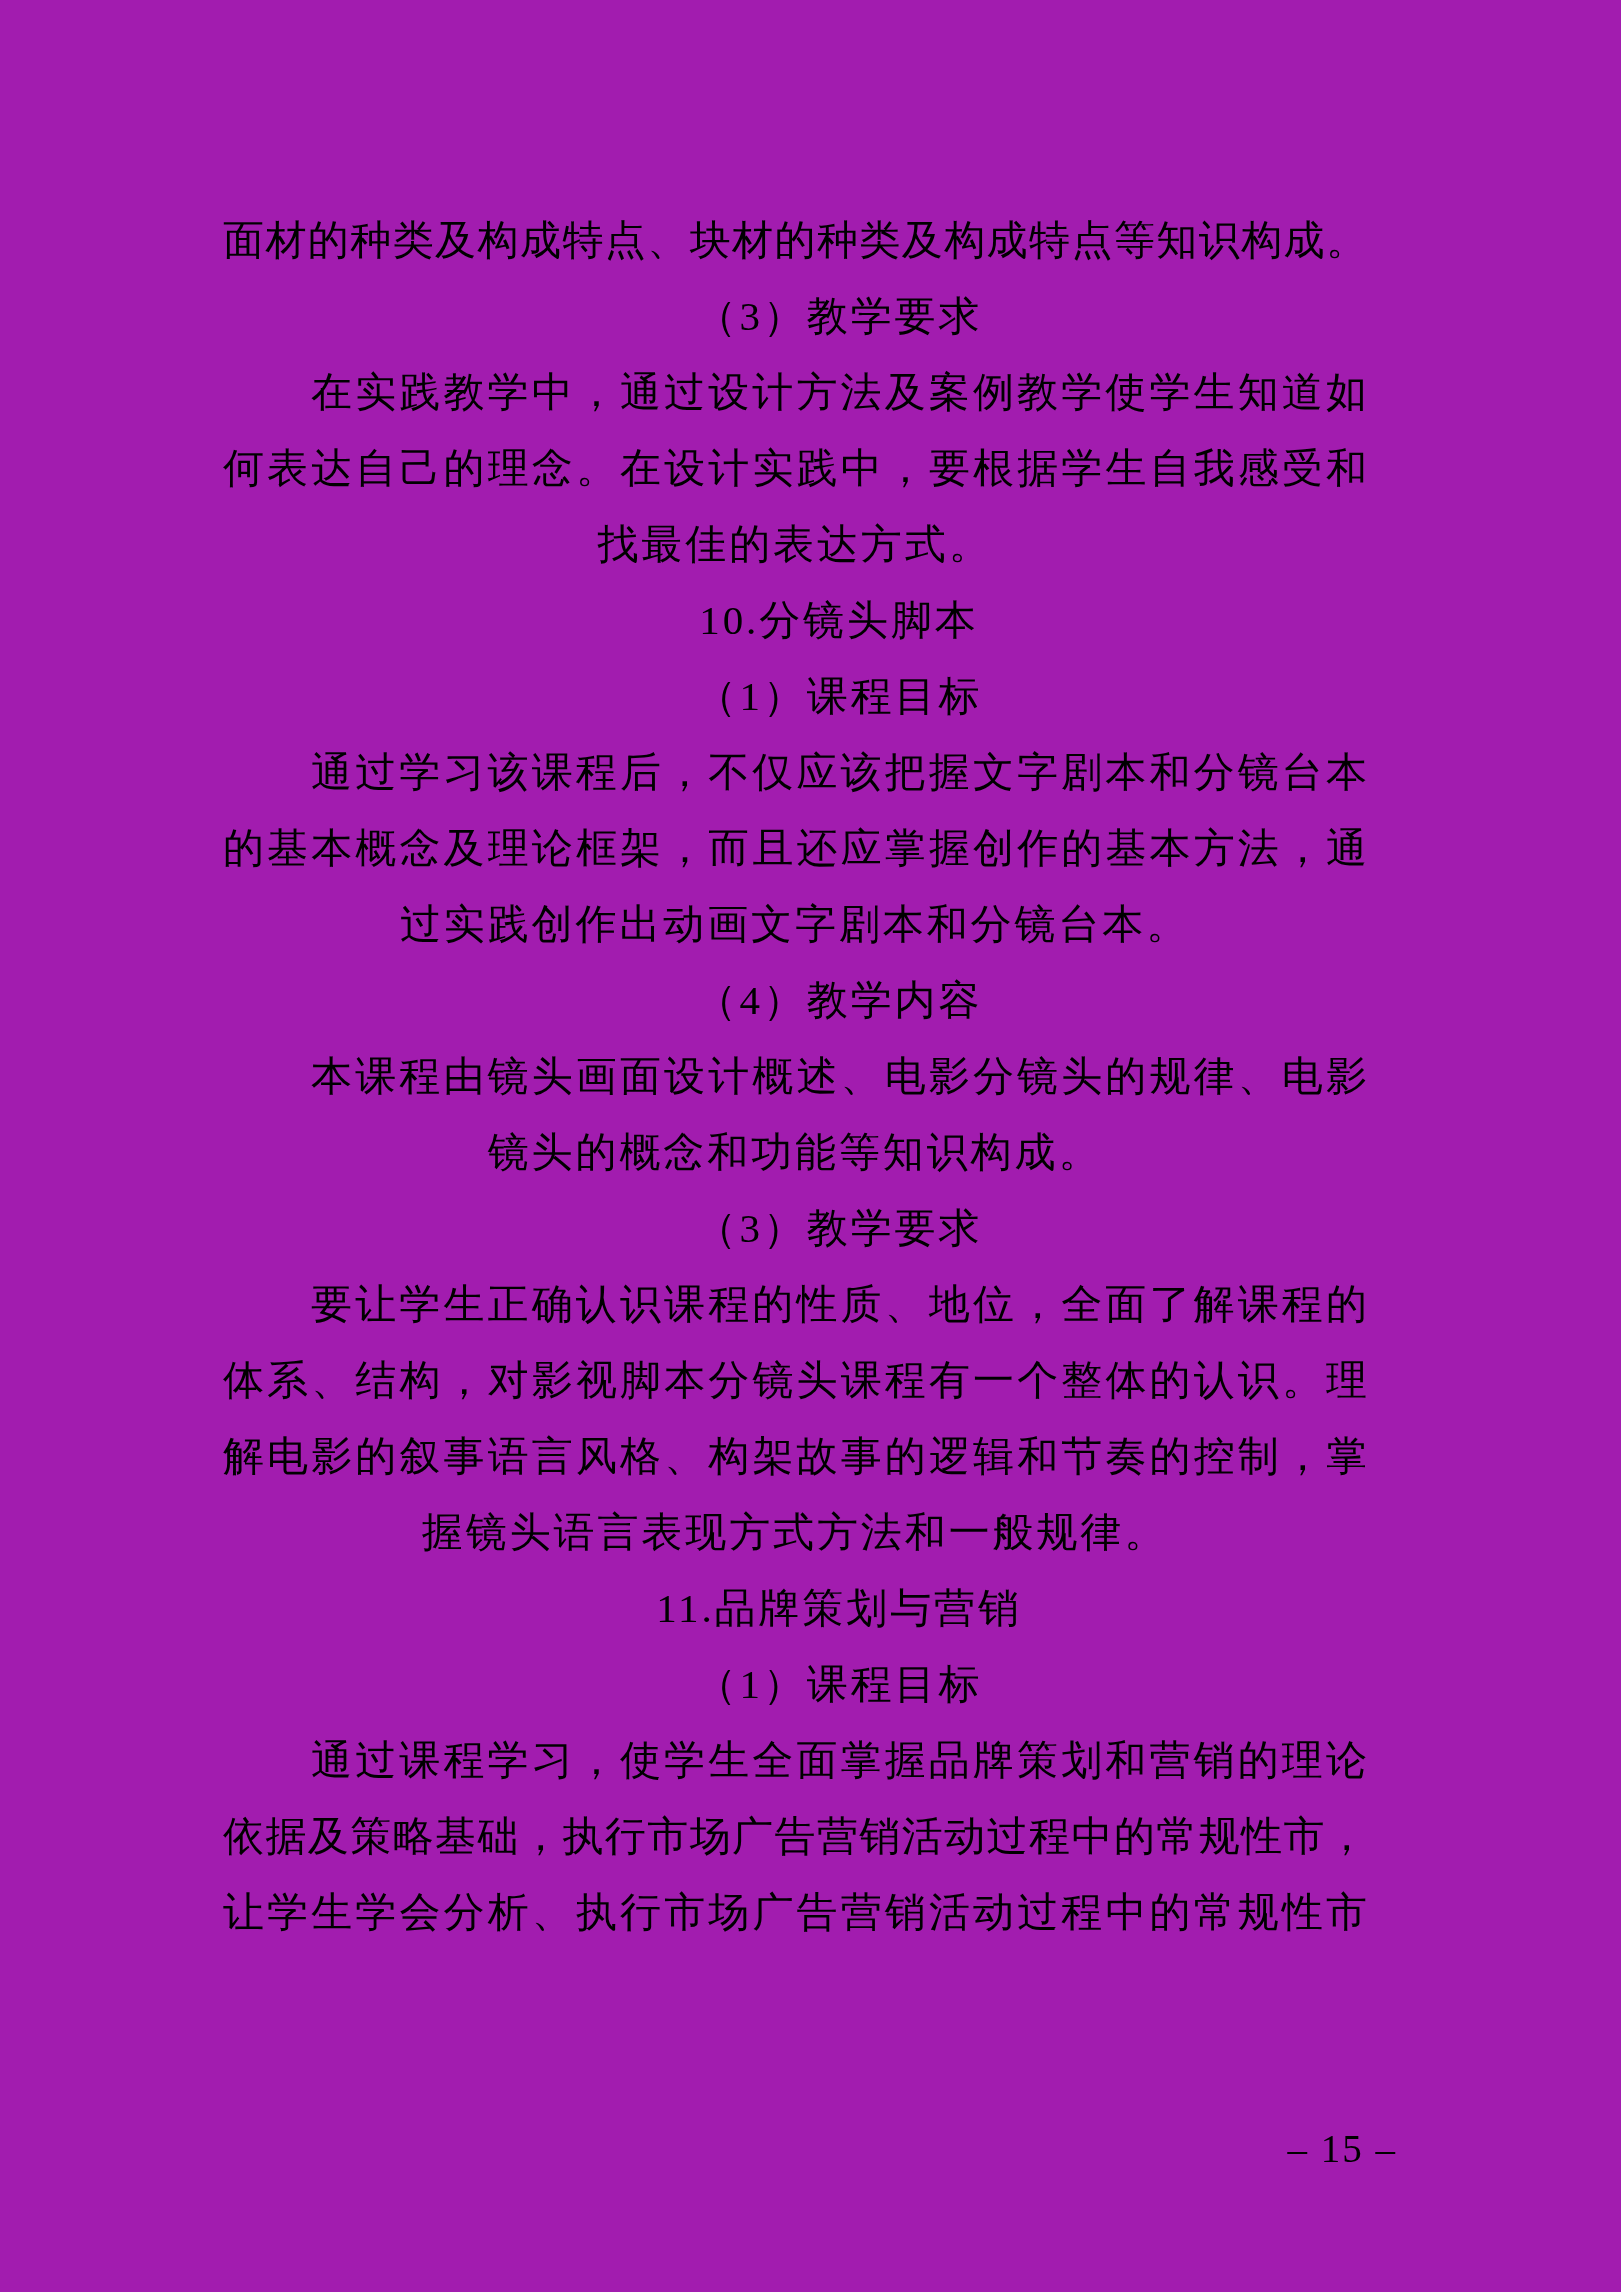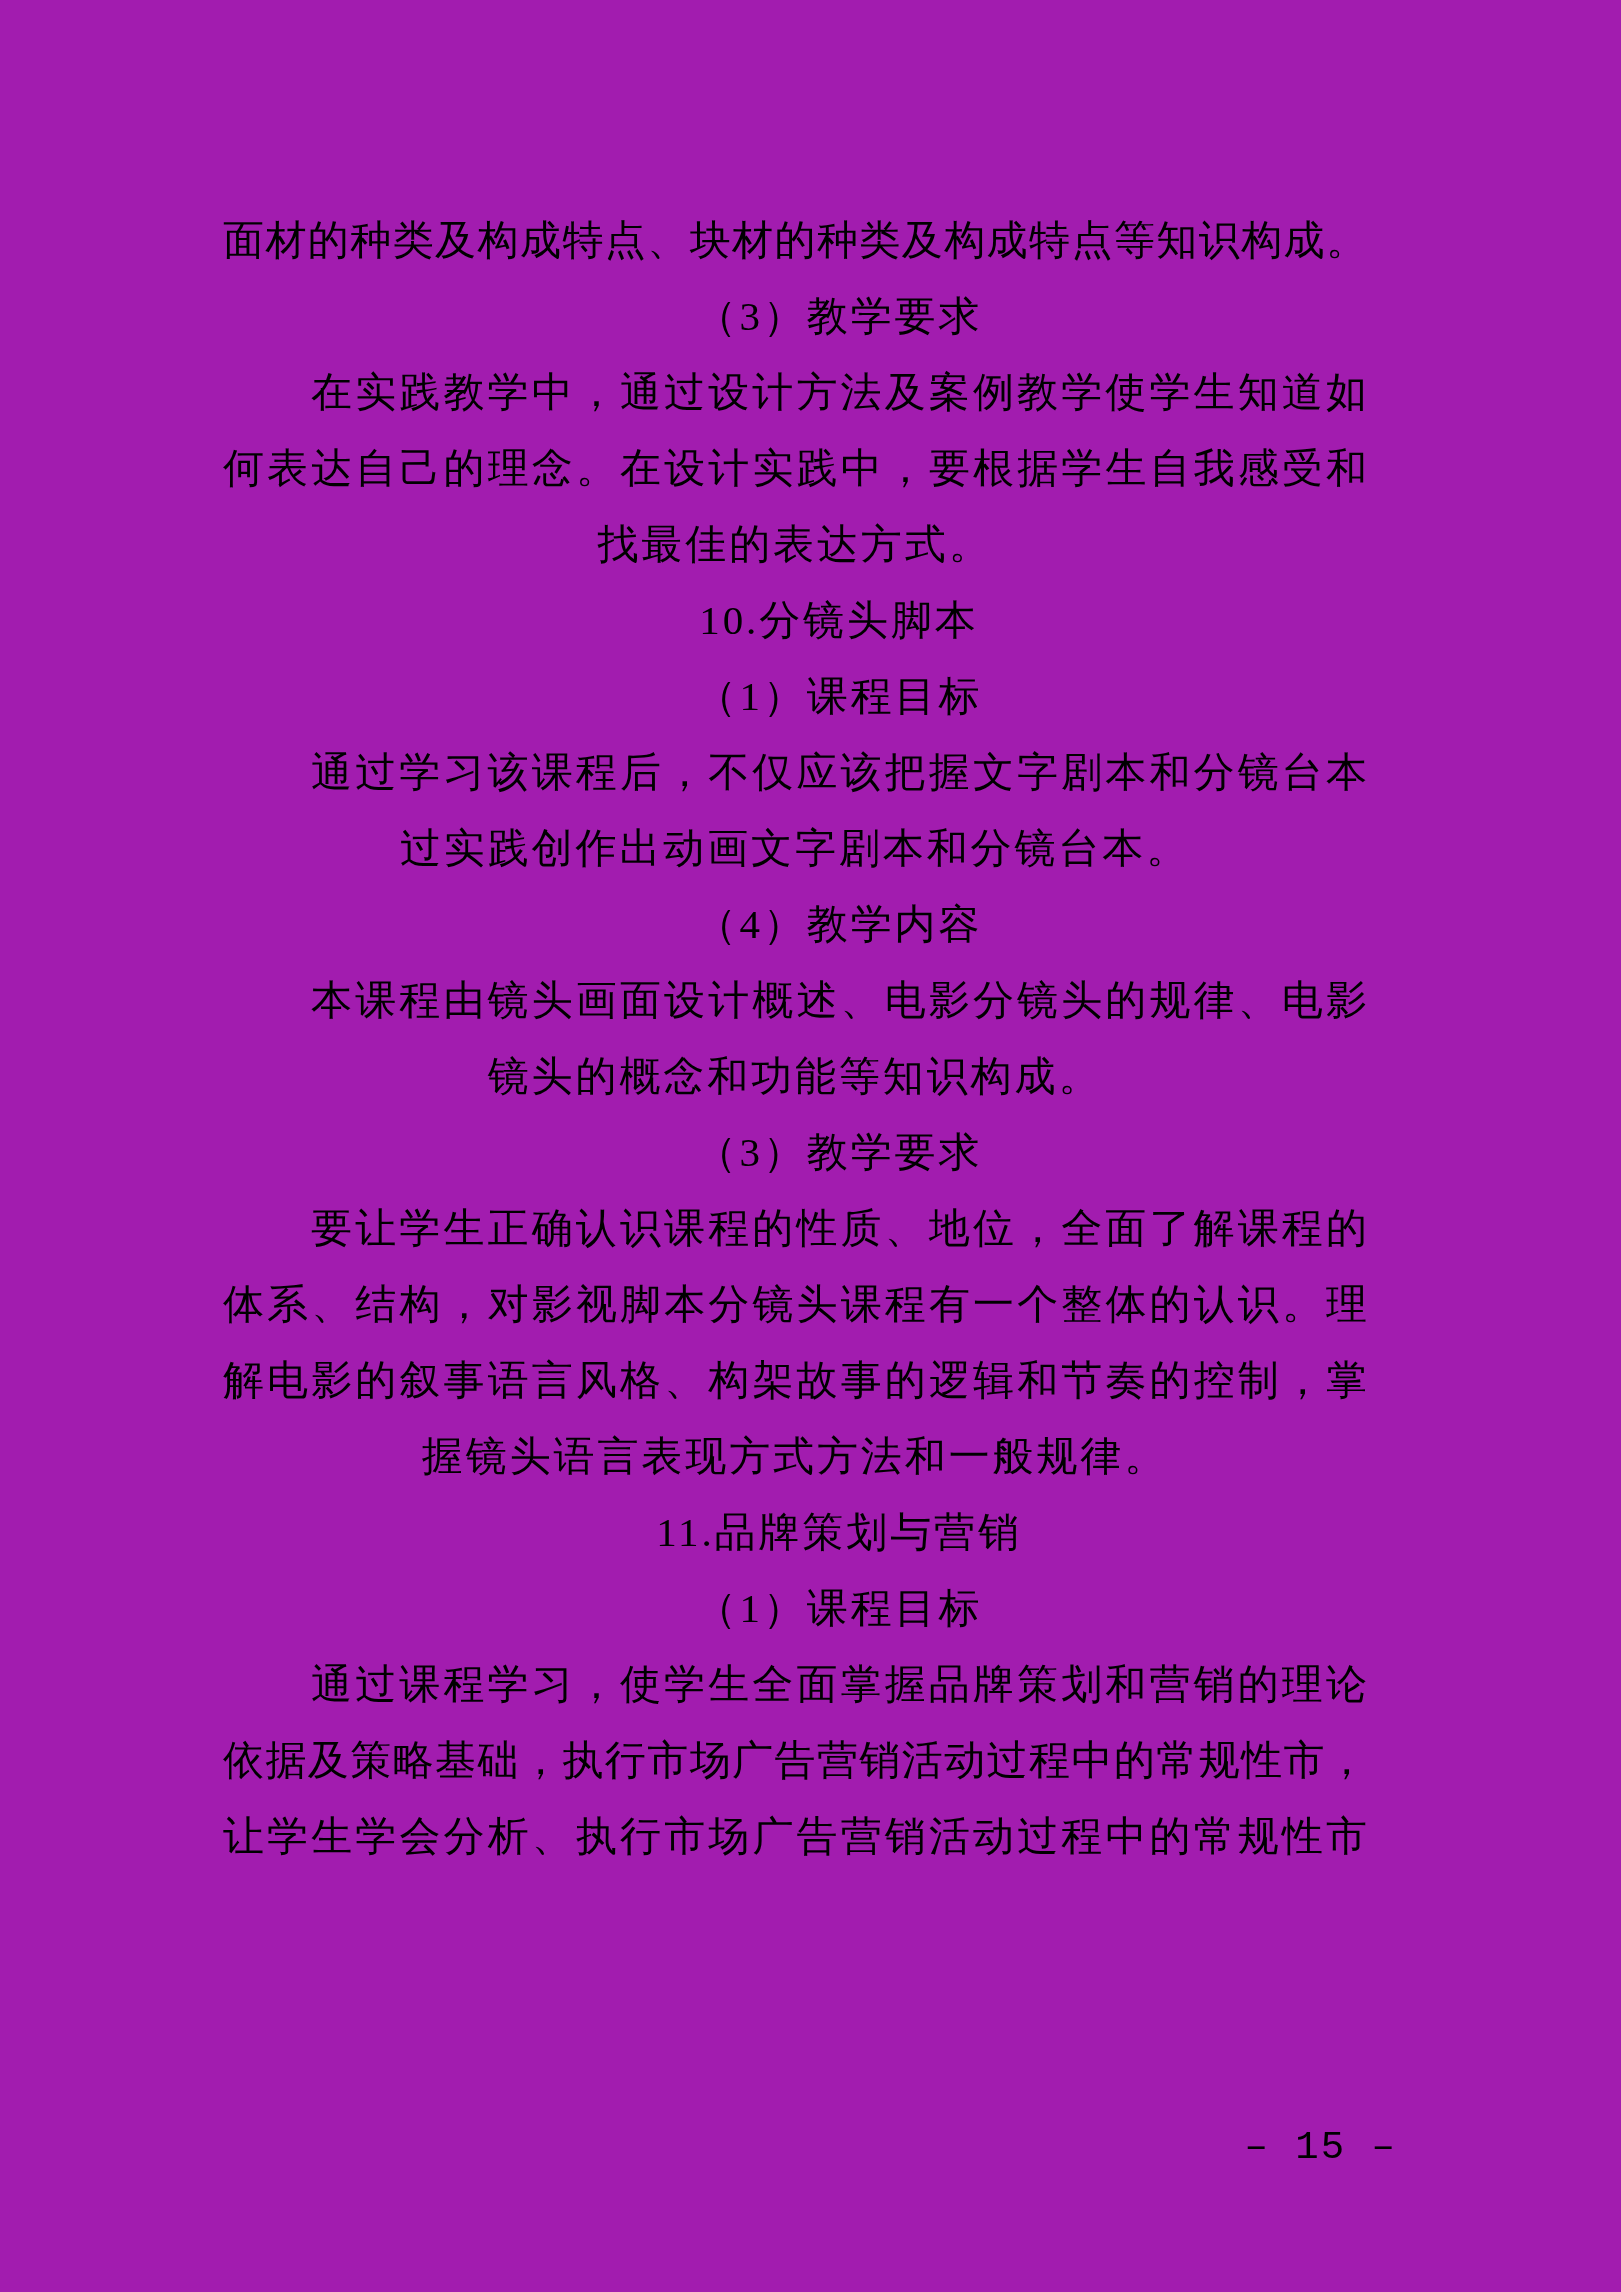--- a/index.html
+++ b/index.html
@@ -44,36 +44,37 @@
     font-weight: normal;
   }
   .page-number {
     position: absolute;
     top: 2125px;
     right: 247px;
     height: 47px;
     line-height: 47px;
     font-size: 39px;
     letter-spacing: 2px;
-    font-family: Liberation Mono, monospace;
+    font-family: Liberation Serif, serif;
   }
 </style>
 </head>
 <body>
 
 <div class="page">
   <div class="text-block">
     <div class="ln j">面材的种类及构成特点、块材的种类及构成特点等知识构成。</div>
     <div class="ln ind">（3）教学要求</div>
     <div class="ln ind j">在实践教学中，通过设计方法及案例教学使学生知道如</div>
     <div class="ln j">何表达自己的理念。在设计实践中，要根据学生自我感受和</div>
     <div class="ln">找最佳的表达方式。</div>
     <div class="ln ind b">10.分镜头脚本</div>
     <div class="ln ind">（1）课程目标</div>
     <div class="ln ind j">通过学习该课程后，不仅应该把握文字剧本和分镜台本</div>
+    <div class="ln j">的基本概念及理论框架，而且还应掌握创作的基本方法，通</div>
     <div class="ln">过实践创作出动画文字剧本和分镜台本。</div>
     <div class="ln ind">（4）教学内容</div>
     <div class="ln ind j">本课程由镜头画面设计概述、电影分镜头的规律、电影</div>
     <div class="ln">镜头的概念和功能等知识构成。</div>
     <div class="ln ind">（3）教学要求</div>
     <div class="ln ind j">要让学生正确认识课程的性质、地位，全面了解课程的</div>
     <div class="ln j">体系、结构，对影视脚本分镜头课程有一个整体的认识。理</div>
     <div class="ln j">解电影的叙事语言风格、构架故事的逻辑和节奏的控制，掌</div>
     <div class="ln">握镜头语言表现方式方法和一般规律。</div>
     <div class="ln ind b">11.品牌策划与营销</div>

